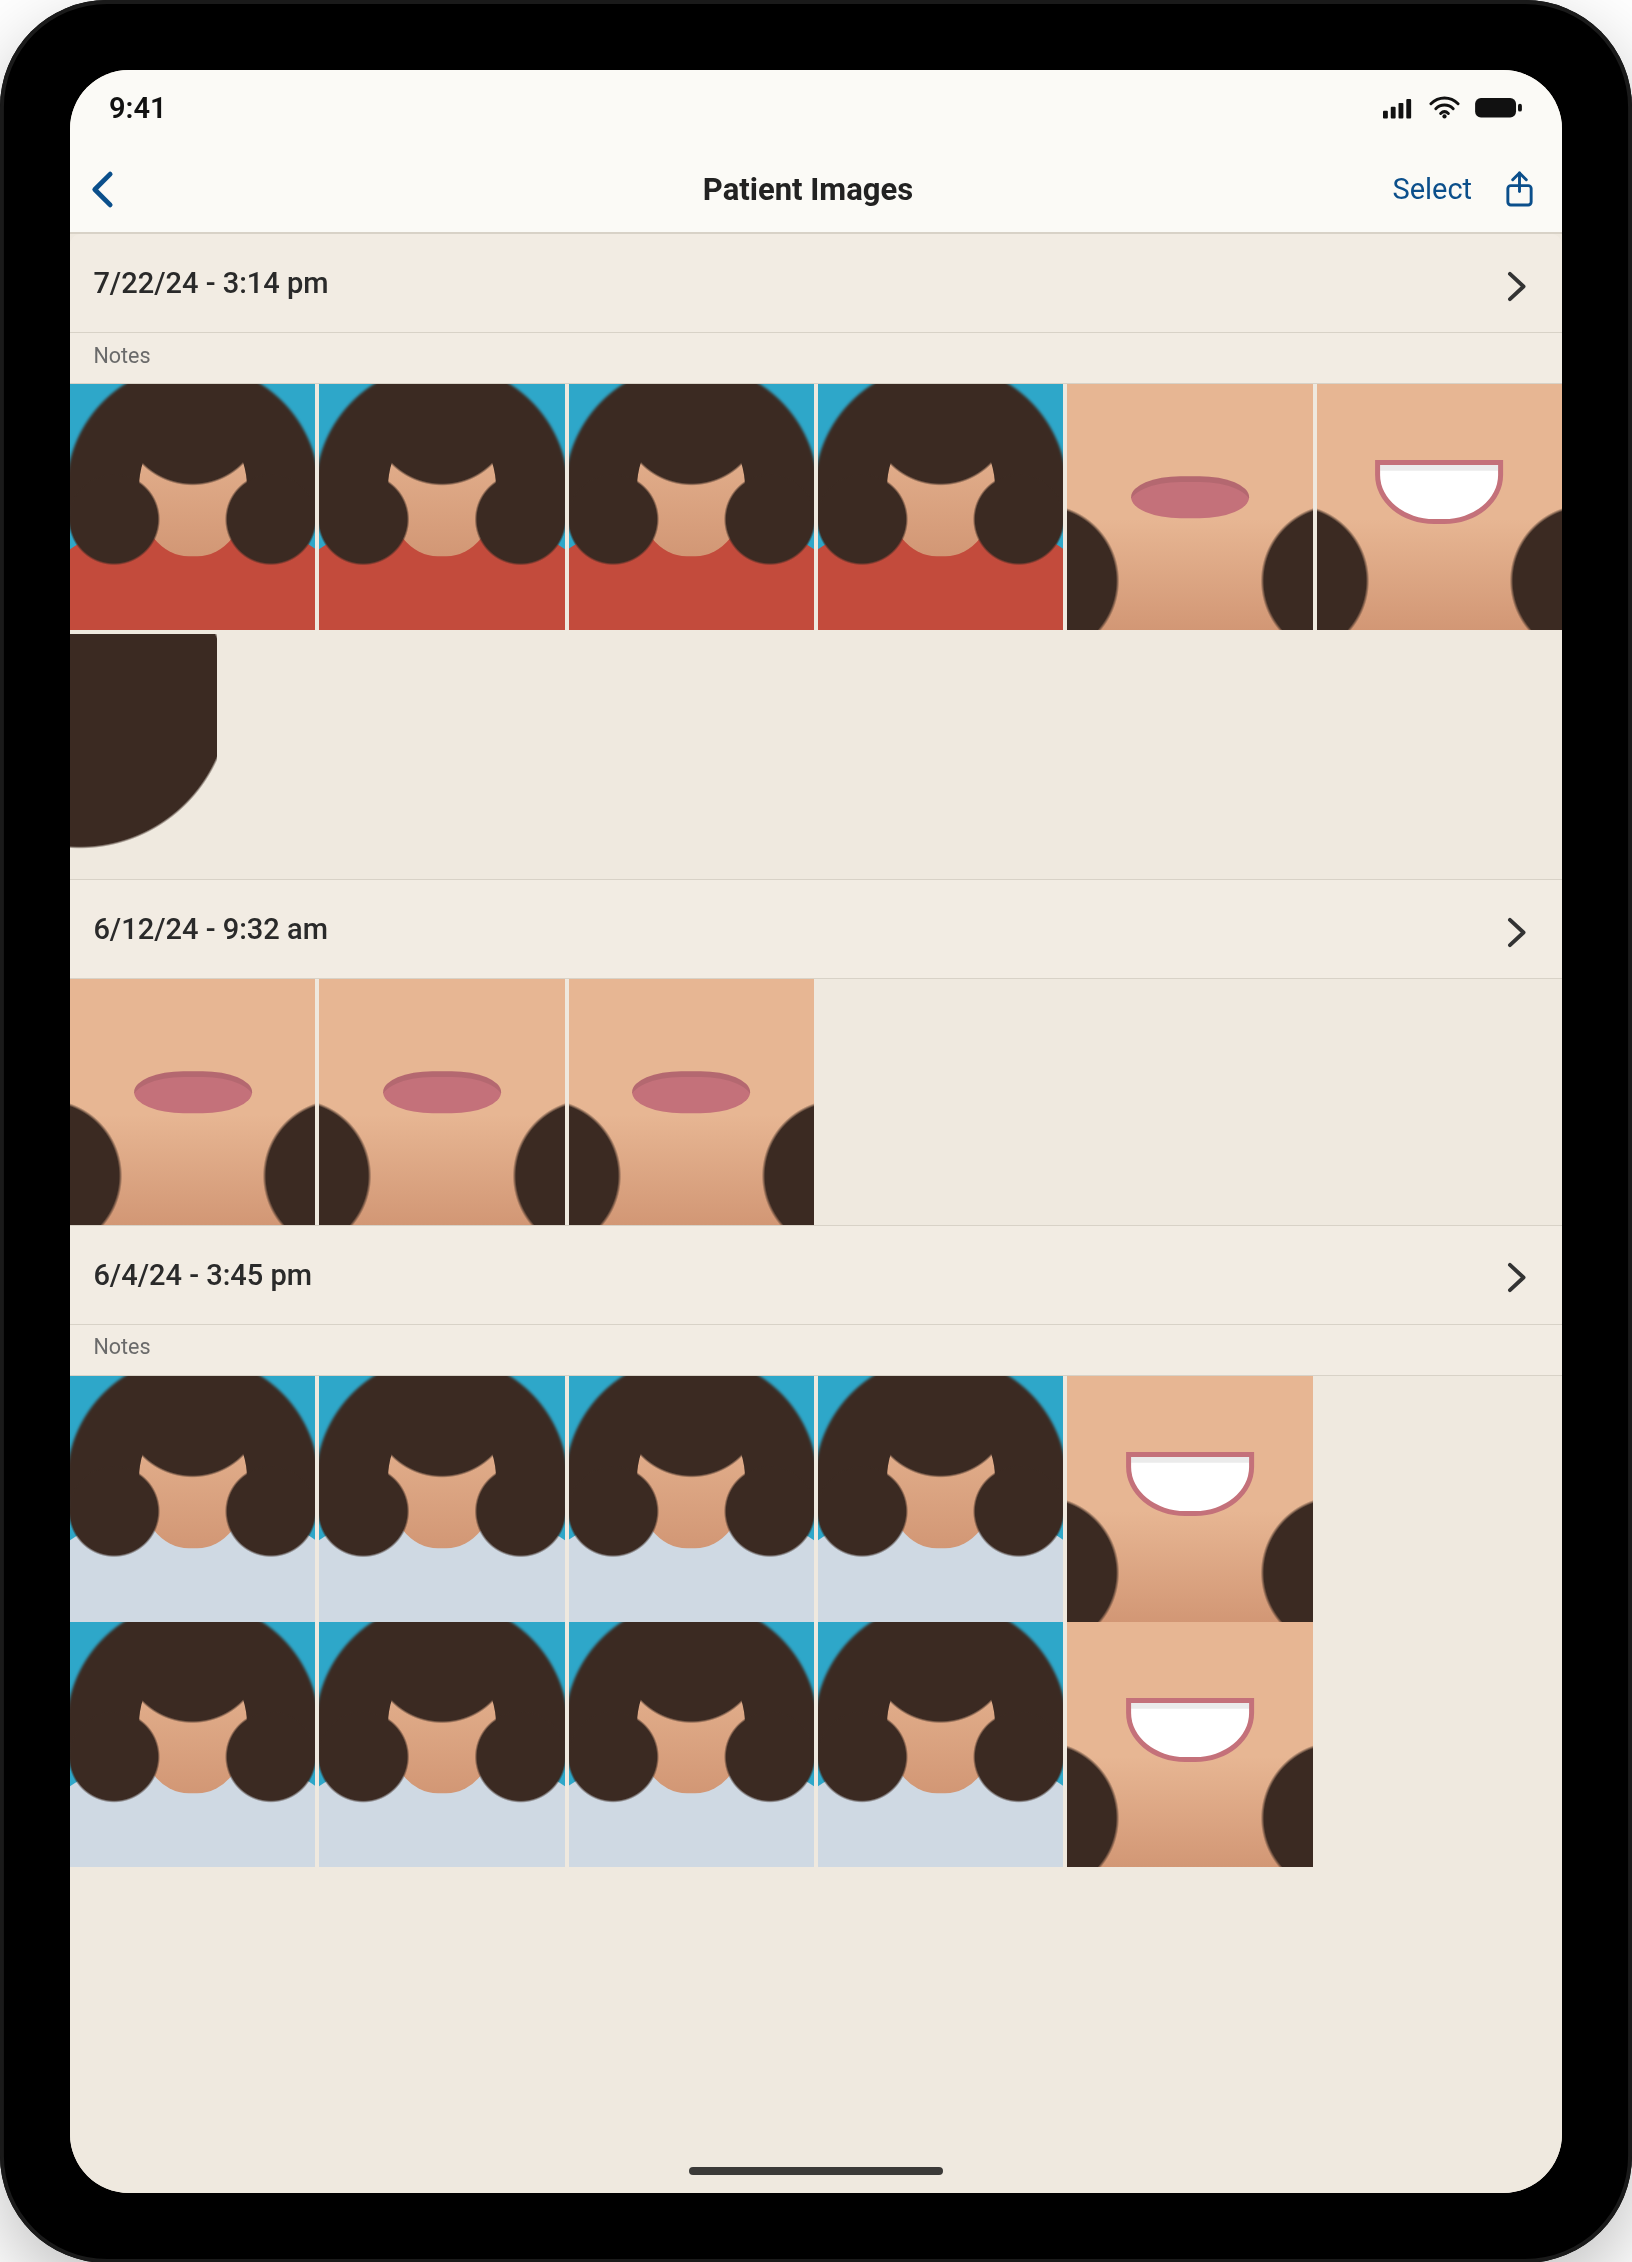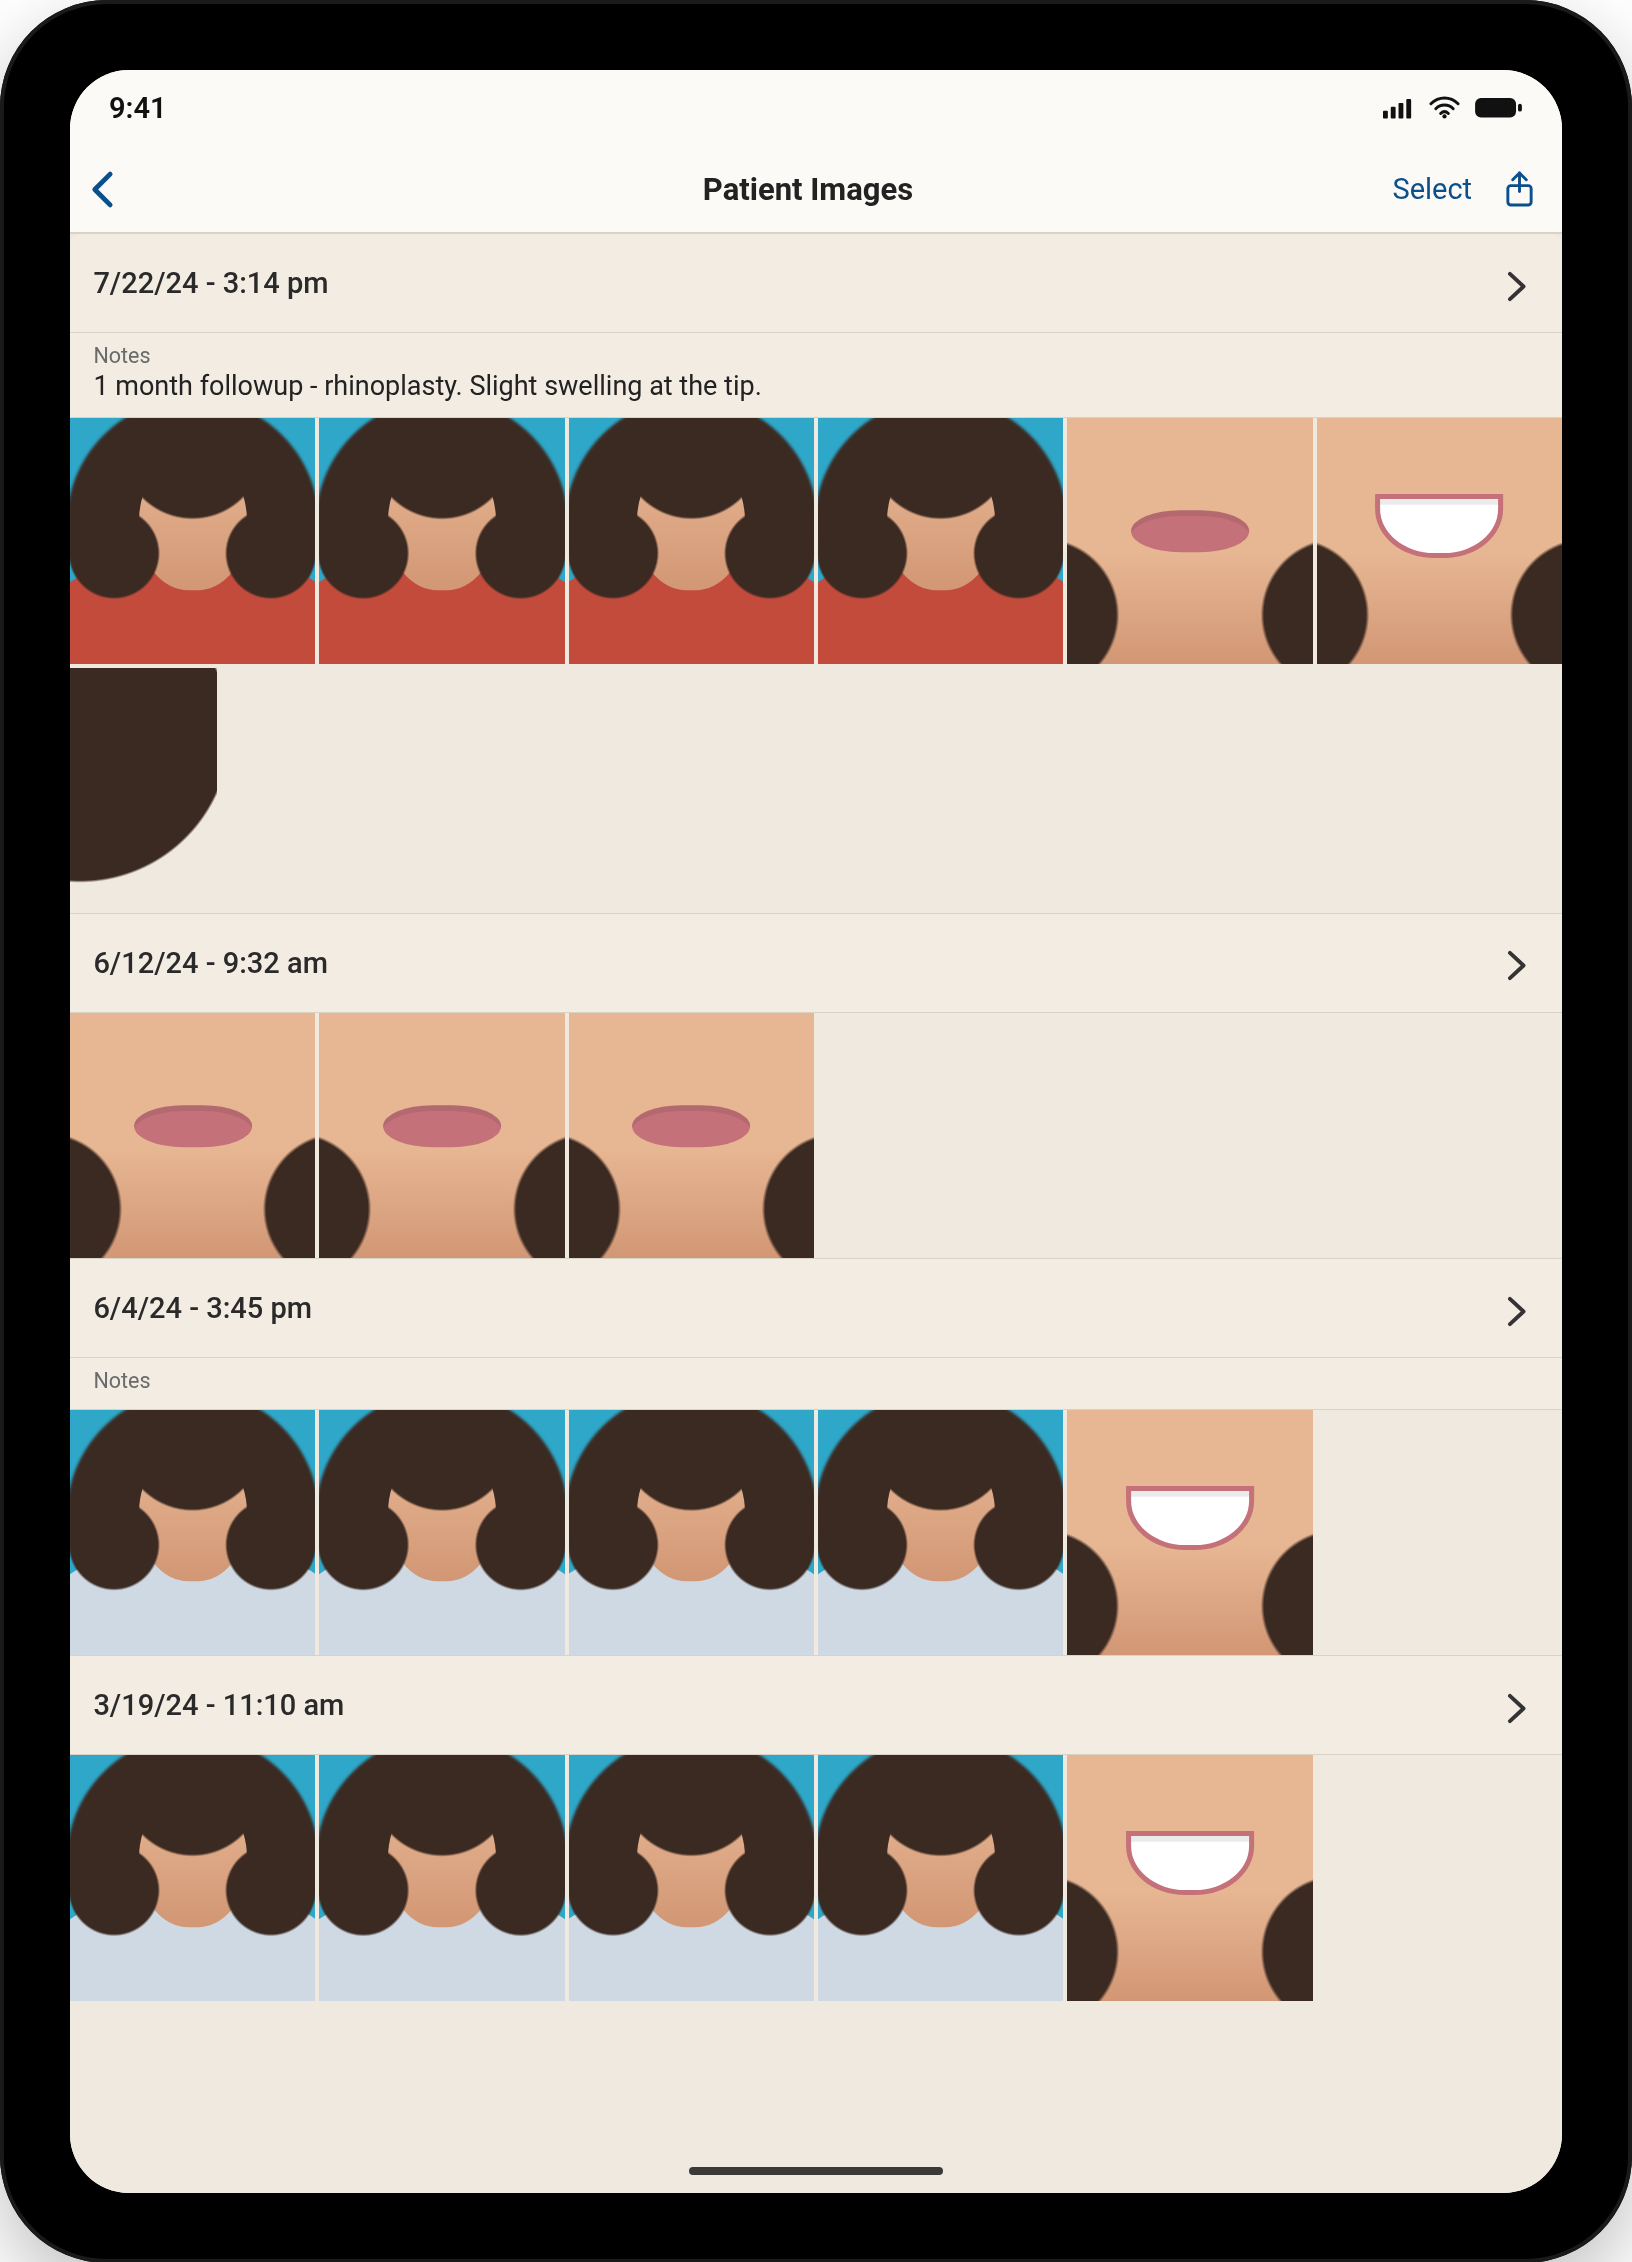--- a/index.html
+++ b/index.html
@@ -235,21 +235,20 @@
 
     <div class="content" id="content">
         <div class="session-header">
           <div class="session-date">7/22/24 - 3:14 pm</div>
           <div class="chev"><svg width="21.5" height="33" viewBox="0 0 22 34">
               <polyline points="4,4 18,17 4,30" fill="none" stroke="currentColor" stroke-width="4" stroke-linecap="round" stroke-linejoin="round"></polyline>
             </svg></div>
         </div>
         <div class="notes">
           <div class="notes-label">Notes</div>
-          <div class="notes-text">1 month followup - rhinoplasty. Slight swelling at the tip.</div>
         </div>
         <div class="grid">
           <div class="thumb">
             <div class="hair-back"></div>
             <div class="shirt red"></div>
             <div class="face"></div>
             <div class="hair-side"></div>
           </div>
           <div class="thumb">
             <div class="hair-back"></div>
@@ -331,26 +330,20 @@
             <div class="hair-back"></div>
             <div class="shirt blue"></div>
             <div class="face"></div>
             <div class="hair-side"></div>
           </div>
           <div class="thumb closeup smile">
             <div class="lips"></div>
             <div class="hair-edge"></div>
           </div>
         </div>
-        <div class="session-header">
-          <div class="session-date">3/19/24 - 11:10 am</div>
-          <div class="chev"><svg width="21.5" height="33" viewBox="0 0 22 34">
-              <polyline points="4,4 18,17 4,30" fill="none" stroke="currentColor" stroke-width="4" stroke-linecap="round" stroke-linejoin="round"></polyline>
-            </svg></div>
-        </div>
         <div class="grid">
           <div class="thumb">
             <div class="hair-back"></div>
             <div class="shirt blue"></div>
             <div class="face"></div>
             <div class="hair-side"></div>
           </div>
           <div class="thumb">
             <div class="hair-back"></div>
             <div class="shirt blue"></div>

